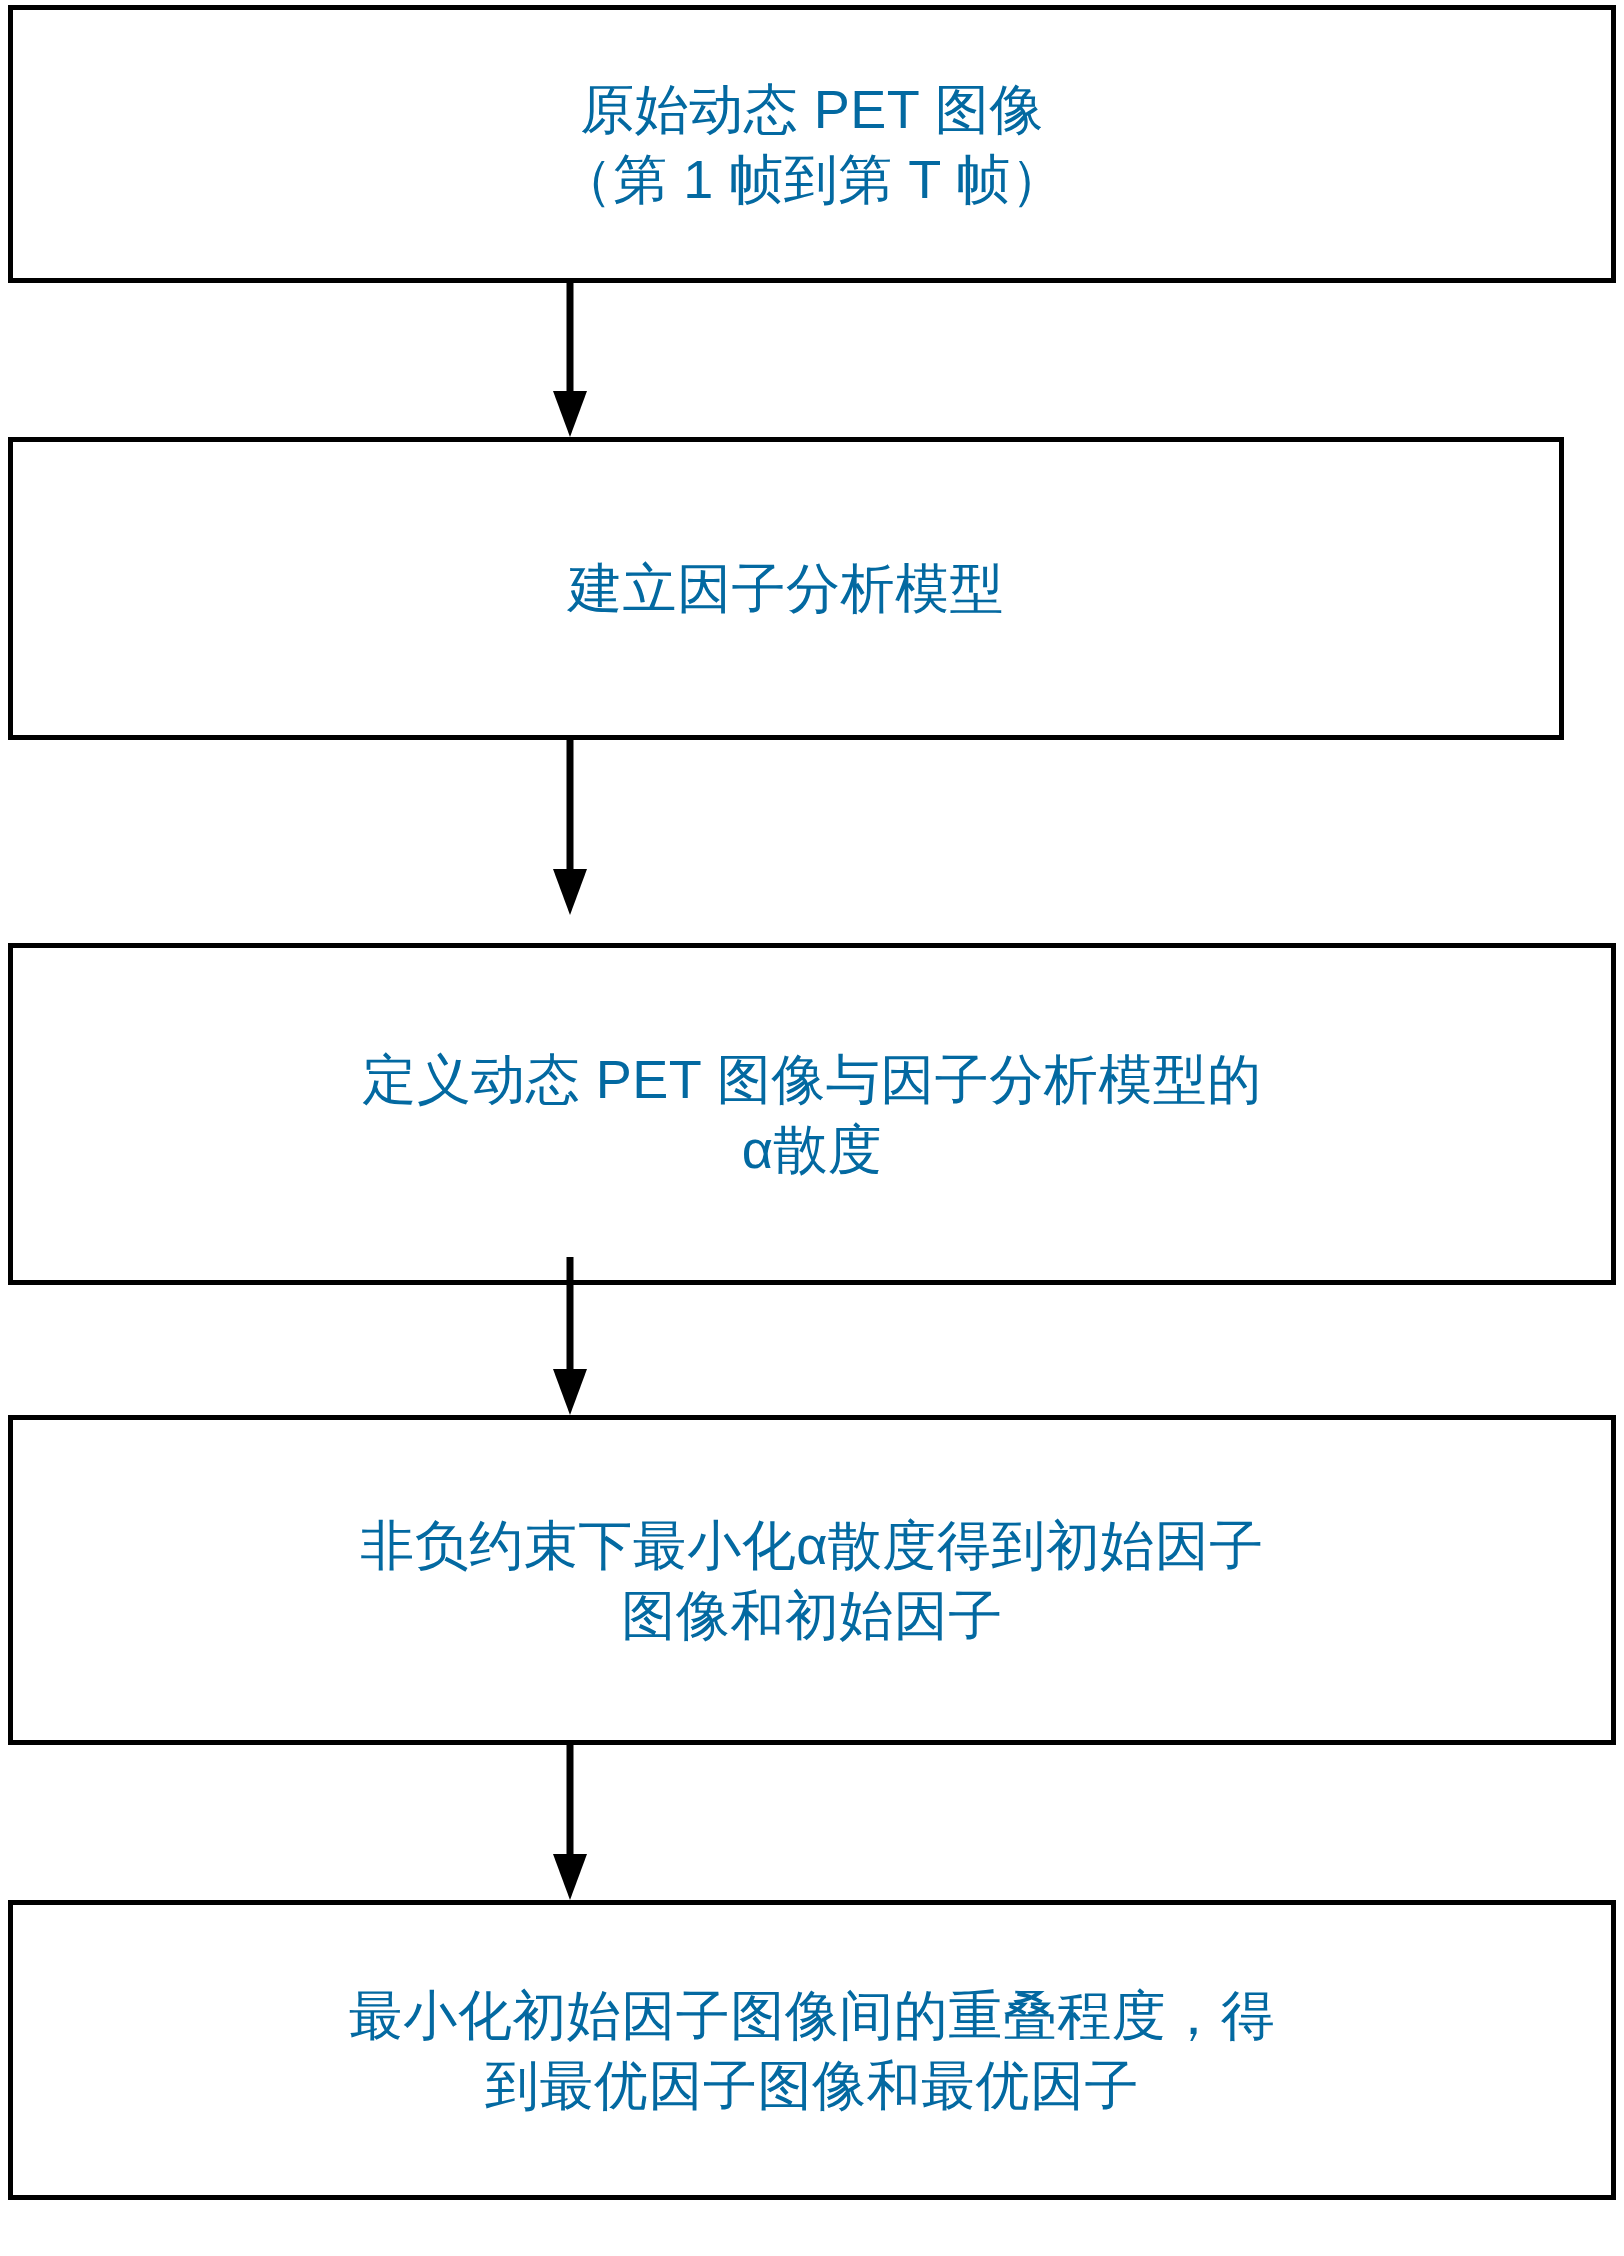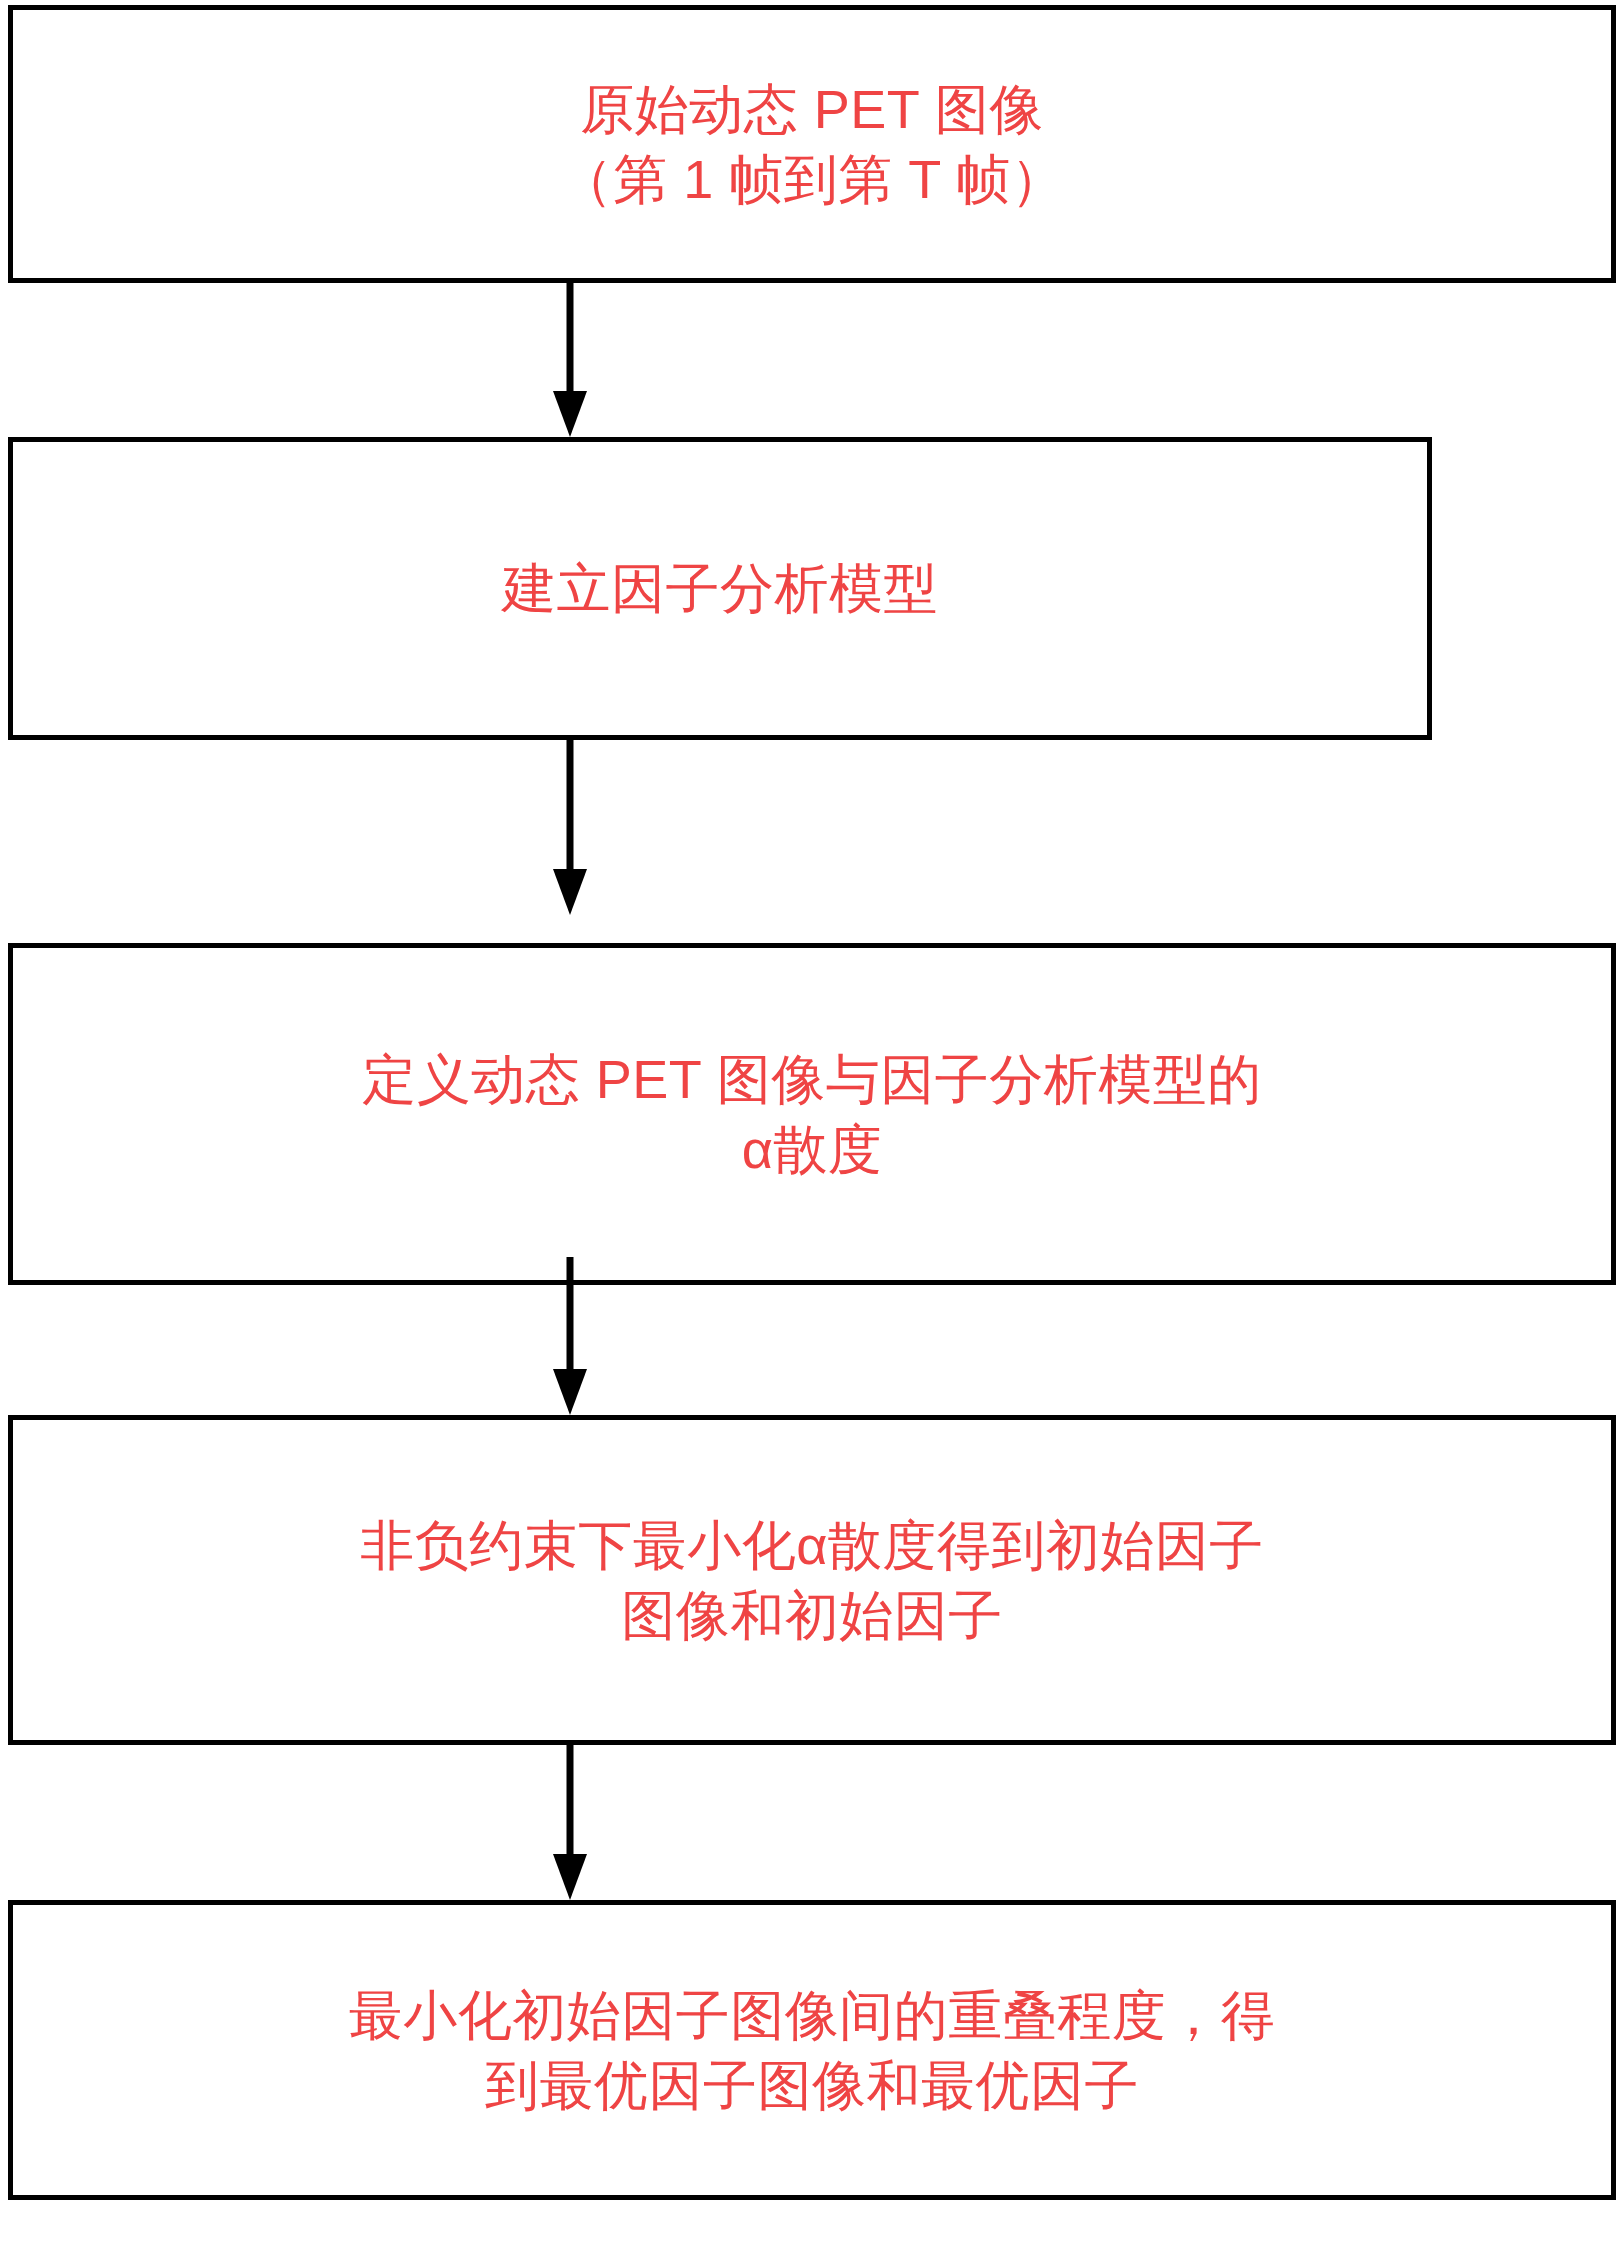--- a/index.html
+++ b/index.html
@@ -35,21 +35,21 @@
     text-align: center;
   }
 
   .node-text {
     display: block;
     width: 100%;
     font-size: 54px;
     line-height: 1.30;
     letter-spacing: 0.5px;
     font-weight: 500;
-    color: #ef4444;
+    color: #0369a1;
     white-space: pre-line;
     padding: 0 26px;
     box-sizing: border-box;
   }
 
   
   .connector {
     position: absolute;
     width: 10px;
     background: transparent;
@@ -82,21 +82,21 @@
   <div class="node" style="left:8px; top:5px; width:1608px; height:278px;">
     <span class="node-text">原始动态 PET 图像
 （第 1 帧到第 T 帧）</span>
   </div>
 
   <div class="connector" style="left:565px; top:283px; width:10px; height:154px;">
     <span class="shaft" style="height:110px;"></span>
     <span class="head"></span>
   </div>
 
-  <div class="node" style="left:8px; top:437px; width:1424px; height:303px;">
+  <div class="node" style="left:8px; top:437px; width:1556px; height:303px;">
     <span class="node-text">建立因子分析模型</span>
   </div>
 
   <div class="connector" style="left:565px; top:740px; width:10px; height:175px;">
     <span class="shaft" style="height:131px;"></span>
     <span class="head"></span>
   </div>
 
   <div class="node" style="left:8px; top:915px; width:1608px; height:342px;margin-top:28px;">
     <span class="node-text">定义动态 PET 图像与因子分析模型的

